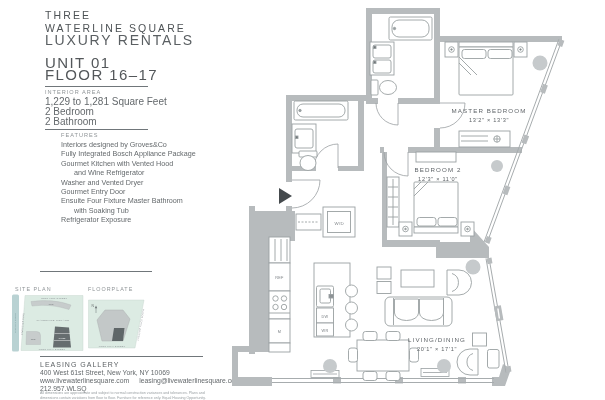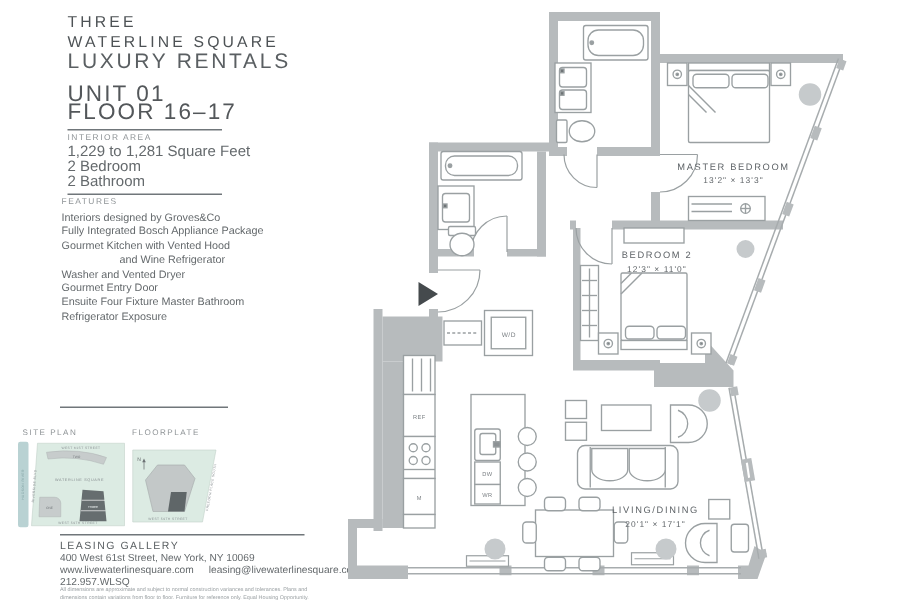--- a/index.html
+++ b/index.html
@@ -7,21 +7,21 @@
         font-family:"Liberation Sans", sans-serif;color:#55595c;text-decoration:underline;}
   .abs{position:absolute;}
   
   .brand-line{font-size:10.5px;letter-spacing:2.1px;color:#4d5255;line-height:12.5px;white-space:nowrap;}
   .brand-sub{font-size:14px;letter-spacing:1.8px;color:#5a5f62;line-height:12px;white-space:nowrap;}
   .unit-line{font-size:15px;letter-spacing:1.4px;color:#53575a;line-height:11.5px;white-space:nowrap;}
   .rule{height:1px;background:#70767a;}
   .sec-label{font-size:5.6px;letter-spacing:1px;color:#8f9497;margin-bottom:2px;white-space:nowrap;}
   .body-line{font-size:10px;color:#64696c;line-height:10px;white-space:nowrap;}
   .feat-line{font-size:7.2px;color:#64696c;line-height:9.4px;white-space:nowrap;}
-  .feat-line.indent{padding-left:13px;text-align:center;}
+  .feat-line.indent{padding-left:13px;}
   .map-label{font-size:5.4px;letter-spacing:1px;color:#8f9497;white-space:nowrap;}
   .contact-title{font-size:7px;letter-spacing:1px;color:#5a5f62;line-height:8.2px;white-space:nowrap;}
   .contact-line{font-size:6.8px;color:#64696c;line-height:7.8px;white-space:nowrap;}
   .contact-email{margin-left:10px;}
   .disclaimer{font-size:3.6px;line-height:4.5px;color:#9aa0a3;width:168px;}
   svg text{font-family:"Liberation Sans", sans-serif;}
 </style>
 </head>
 <body>
 
@@ -42,29 +42,30 @@
 
   <div class="abs" style="left:45px;top:89px;">
     <div class="sec-label">INTERIOR AREA</div>
     <div class="body-line">1,229 to 1,281 Square Feet</div>
     <div class="body-line">2 Bedroom</div>
     <div class="body-line">2 Bathroom</div>
   </div>
 
   <div class="abs rule" style="left:45px;top:129px;width:103px;"></div>
 
-  <div class="abs" style="left:41px;top:132px;">
+  <div class="abs" style="left:61px;top:132px;">
     <div class="sec-label">FEATURES</div>
     <div class="feat-line">Interiors designed by Groves&amp;Co</div>
     <div class="feat-line">Fully Integrated Bosch Appliance Package</div>
     <div class="feat-line">Gourmet Kitchen with Vented Hood</div>
     <div class="feat-line indent">and Wine Refrigerator</div>
     <div class="feat-line">Washer and Vented Dryer</div>
     <div class="feat-line">Gourmet Entry Door</div>
     <div class="feat-line">Ensuite Four Fixture Master Bathroom</div>
+    <div class="feat-line indent">with Soaking Tub</div>
     <div class="feat-line">Refrigerator Exposure</div>
   </div>
 
   <div class="abs rule" style="left:40px;top:271px;width:112px;"></div>
 
   <div class="abs map-label" style="left:15px;top:286px;">SITE PLAN</div>
   <div class="abs map-label" style="left:88px;top:286px;">FLOORPLATE</div>
 
   <svg class="abs" style="left:12px;top:293px;" width="74" height="61" viewBox="0 0 74 61">
     <rect x="0" y="1.5" width="7" height="57" rx="1.5" fill="#b9d2d3"></rect>

